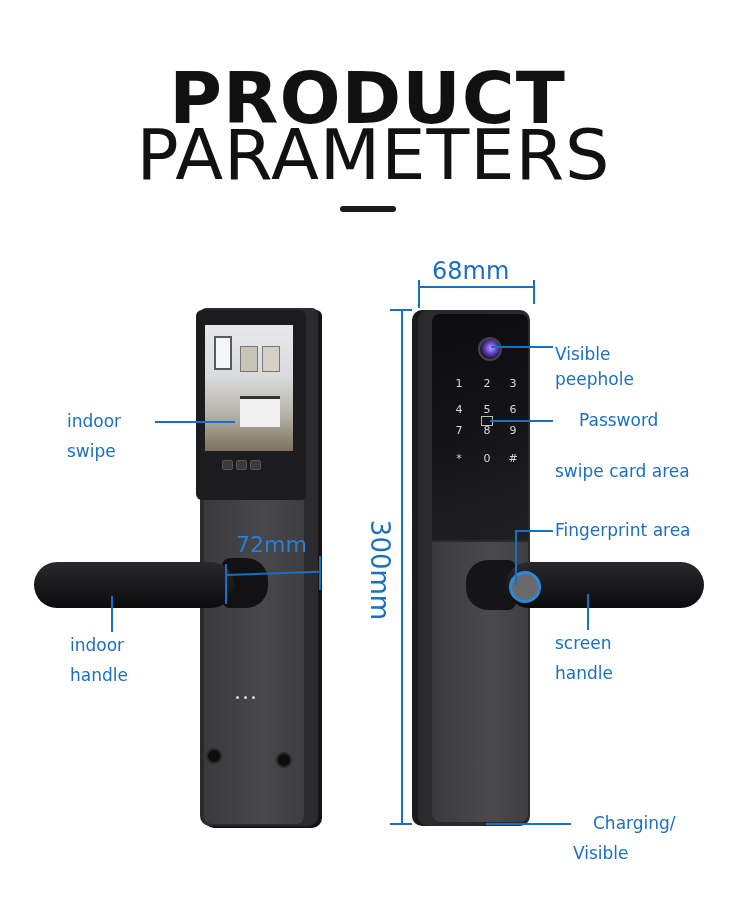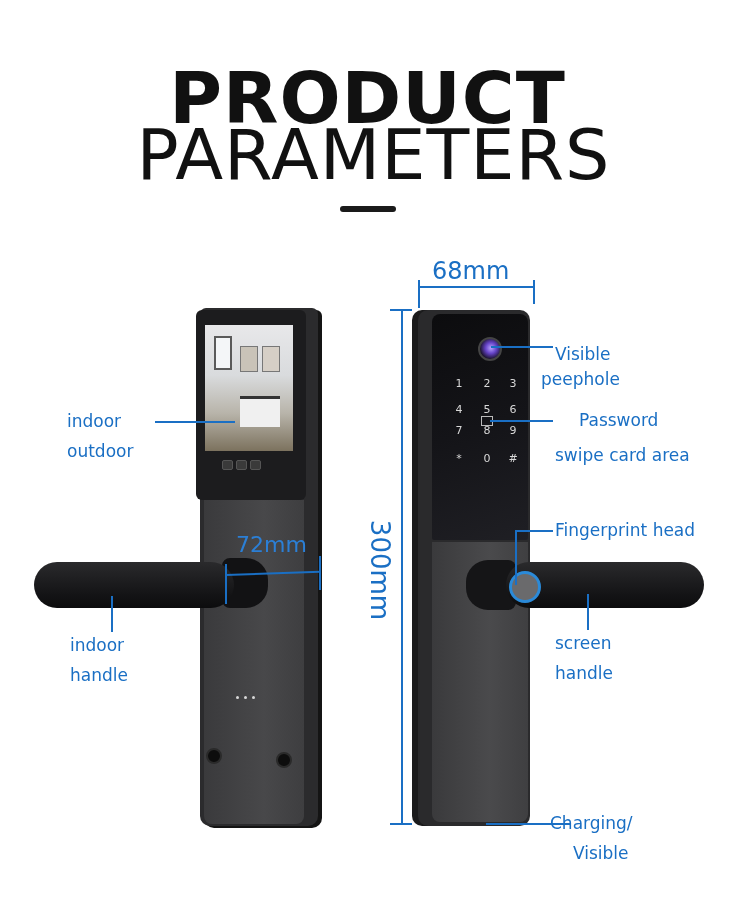--- a/index.html
+++ b/index.html
@@ -65,21 +65,21 @@
   <div class="ind-handle"></div>
 
   <div class="dot" style="left:236px;top:696px"></div>
   <div class="dot" style="left:244px;top:696px"></div>
   <div class="dot" style="left:252px;top:696px"></div>
   <div class="screw" style="left:206px;top:748px"></div>
   <div class="screw" style="left:276px;top:752px"></div>
 </div>
 
 <div class="lbl" style="left:67px;top:406px">indoor</div>
-<div class="lbl" style="left:67px;top:436px">outdoor</div>
+<div class="lbl" style="left:67px;top:436px">swipe</div>
 <div class="line" style="left:155px;top:421px;width:80px;height:1.5px"></div>
 
 <div class="line" style="left:111px;top:596px;width:1.5px;height:36px"></div>
 <div class="lbl" style="left:70px;top:630px">indoor</div>
 <div class="lbl" style="left:70px;top:660px">handle</div>
 
 <div class="lbl" style="left:236px;top:530px;font-size:22px;color:#2b7fd6">72mm</div>
 <div class="line" style="left:225px;top:564px;width:1.5px;height:40px"></div>
 <div class="line" style="left:226px;top:574px;width:94px;height:1.5px;transform:rotate(-2deg);transform-origin:left"></div>
 <div class="line" style="left:319px;top:556px;width:1.5px;height:34px"></div>
@@ -114,29 +114,29 @@
 <div class="line" style="left:418px;top:280px;width:1.5px;height:28px"></div>
 <div class="line" style="left:533px;top:280px;width:1.5px;height:24px"></div>
 
 <div class="line" style="left:401px;top:310px;width:1.5px;height:514px"></div>
 <div class="line" style="left:390px;top:309px;width:22px;height:1.5px"></div>
 <div class="line" style="left:390px;top:823px;width:22px;height:1.5px"></div>
 <div class="lbl" style="left:330px;top:555px;font-size:26px;transform:rotate(90deg);transform-origin:center">300mm</div>
 
 <div class="line" style="left:491px;top:346px;width:62px;height:1.5px"></div>
 <div class="lbl" style="left:555px;top:339px">Visible</div>
-<div class="lbl" style="left:541px;top:364px">peephole</div>
+<div class="lbl" style="left:555px;top:364px">peephole</div>
 
 <div class="line" style="left:490px;top:420px;width:63px;height:1.5px"></div>
 <div class="lbl" style="left:579px;top:405px">Password</div>
-<div class="lbl" style="left:555px;top:440px">swipe card area</div>
+<div class="lbl" style="left:555px;top:456px">swipe card area</div>
 
 <div class="line" style="left:515px;top:530px;width:38px;height:1.5px"></div>
 <div class="line" style="left:515px;top:530px;width:1.5px;height:55px"></div>
-<div class="lbl" style="left:555px;top:515px">Fingerprint head</div>
+<div class="lbl" style="left:555px;top:515px">Fingerprint area</div>
 
 <div class="line" style="left:587px;top:594px;width:1.5px;height:36px"></div>
 <div class="lbl" style="left:555px;top:628px">screen</div>
 <div class="lbl" style="left:555px;top:658px">handle</div>
 
 <div class="line" style="left:486px;top:823px;width:85px;height:1.5px"></div>
-<div class="lbl" style="left:550px;top:808px">Charging/</div>
+<div class="lbl" style="left:593px;top:808px">Charging/</div>
 <div class="lbl" style="left:573px;top:838px">Visible</div>
 
 </body></html>

